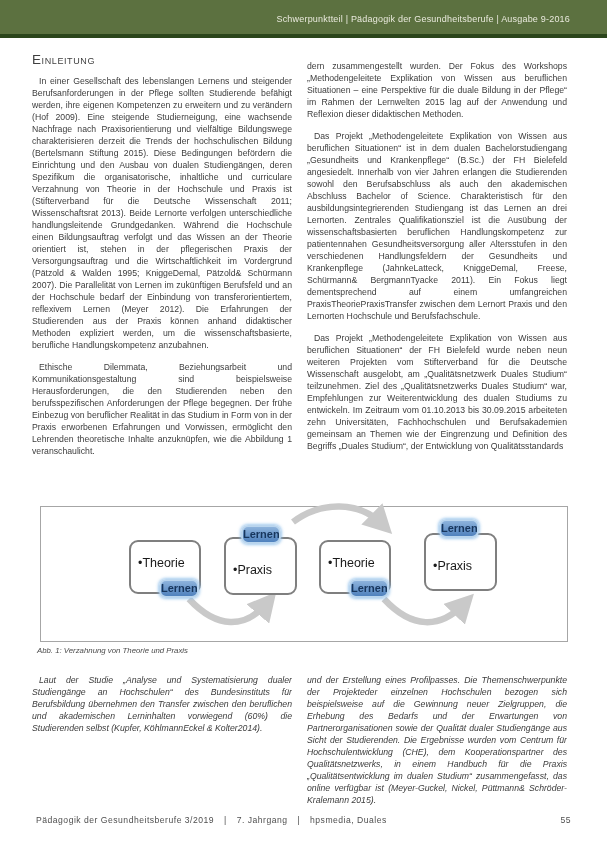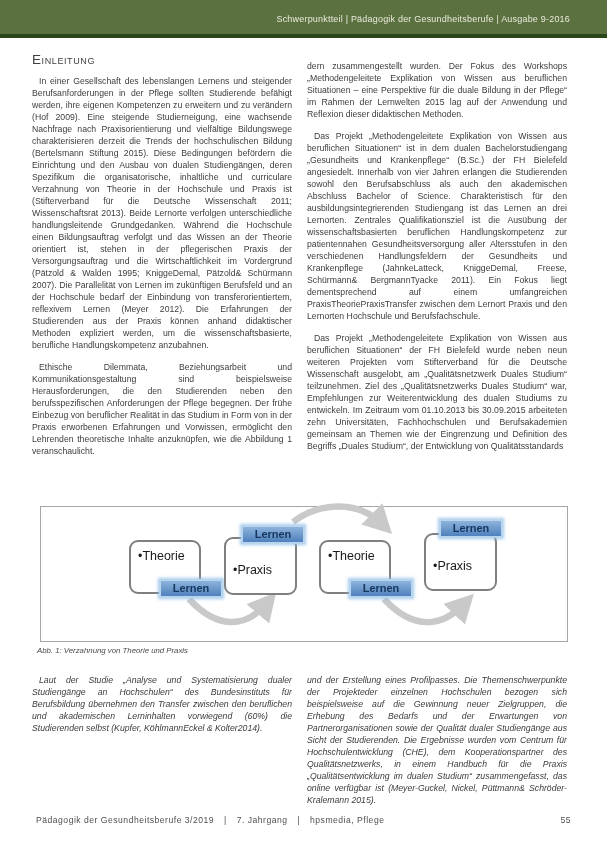--- a/index.html
+++ b/index.html
@@ -34,26 +34,26 @@
     position:absolute;left:40px;top:506px;width:528px;height:136px;
     border:1px solid #a6a6a6;background:#ffffff;box-sizing:border-box;
   }
   .dg-box{
     position:absolute;background:#ffffff;border:2px solid #7f7f7f;border-radius:9px;
     box-sizing:border-box;
   }
   .dg-label{
     position:absolute;left:7px;font-size:12.5px;color:#1a1a1a;white-space:nowrap;
   }
-  .theorie .dg-label{top:7px;}
+  .theorie .dg-label{top:14px;}
   .praxis .dg-label{top:24px;}
   .dg-badge{
-    position:absolute;width:64px;height:19px;box-sizing:border-box;
+    position:absolute;width:40px;height:19px;box-sizing:border-box;
     background:linear-gradient(#8db3dc,#4f81bd);
-    border:2px solid #b9d5ee;border-radius:0;
+    border:2px solid #b9d5ee;border-radius:7px;
     box-shadow:0 0 3px 1px rgba(140,190,235,.8);
     color:#17365d;font-size:11px;font-weight:bold;text-align:center;line-height:15px;
     overflow:hidden;
   }
   .n1{left:88px;top:33px;width:72px;height:54px;}
   .b1{left:118px;top:72px;}
   .n2{left:183px;top:30px;width:73px;height:58px;}
   .b2{left:200px;top:18px;}
   .n3{left:278px;top:33px;width:72px;height:54px;}
   .b3{left:308px;top:72px;}
@@ -136,18 +136,18 @@
       <p>und der Erstellung eines Profilpasses. Die Themenschwerpunkte der Projekteder einzelnen Hochschulen bezogen sich beispielsweise auf die Gewinnung neuer Zielgruppen, die Erhebung des Bedarfs und der Erwartungen von Partnerorganisationen sowie der Qualität dualer Studiengänge aus Sicht der Studierenden. Die Ergebnisse wurden vom Centrum für Hochschulentwicklung (CHE), dem Kooperationspartner des Qualitätsnetzwerks, in einem Handbuch für die Praxis „Qualitätsentwicklung im dualen Studium“ zusammengefasst, das online verfügbar ist (Meyer-Guckel, Nickel, Püttmann&amp; Schröder-Kralemann 2015).</p>
     </div>
   </section>
 
   <footer class="footer">
     <div class="footer-left">
       <span>Pädagogik der Gesundheitsberufe 3/2019</span>
       <span class="sep">|</span>
       <span>7. Jahrgang</span>
       <span class="sep">|</span>
-      <span>hpsmedia, Pflege</span>
+      <span>hpsmedia, Duales</span>
     </div>
     <span>55</span>
   </footer>
 
 </div>
 
 </body></html>

